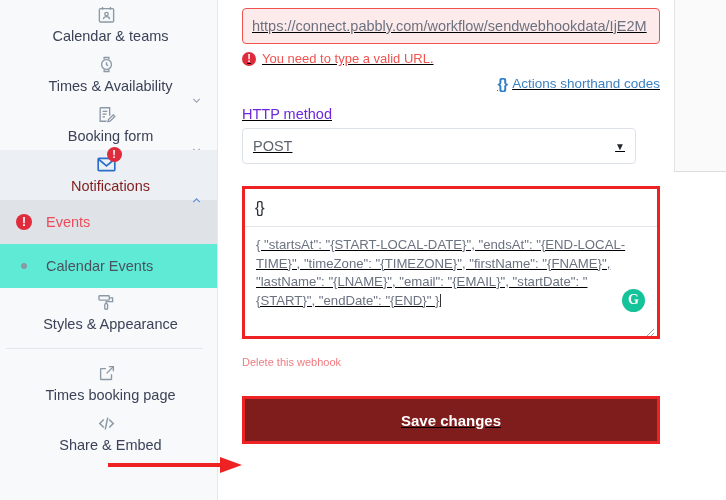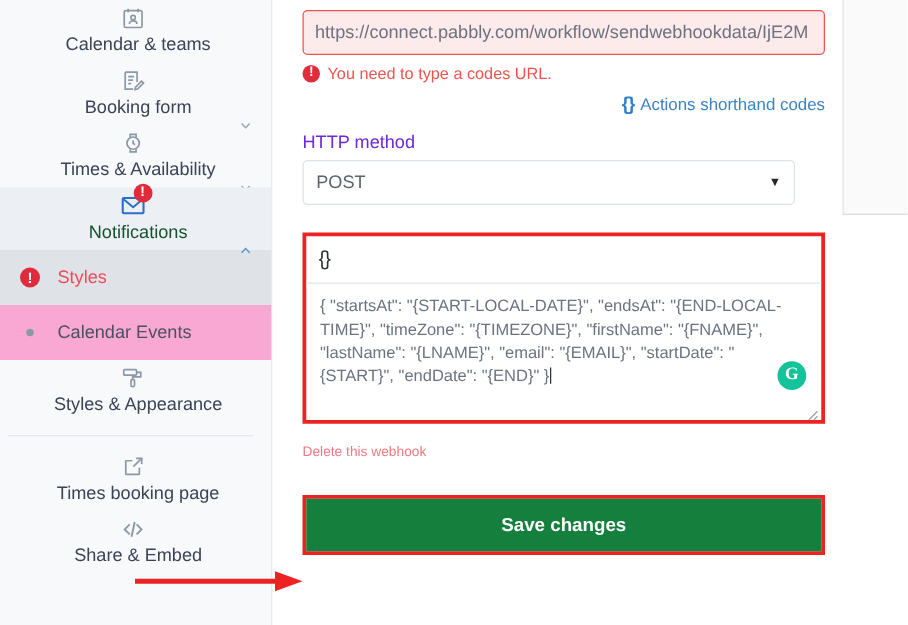--- a/index.html
+++ b/index.html
@@ -37,32 +37,32 @@
     font-size: 14.5px;
     color: #3c4257;
     white-space: nowrap;
   }
   .nav-item .chev {
     margin-left: auto;
     color: #9aa6b5;
     display: flex; align-items: center;
   }
   .nav-item.active-red { background: #eceff3; }
-  .nav-item.active-red .lbl { color: #14532d; }
+  .nav-item.active-red .lbl { color: #7f1d1d; }
   .nav-item.active-red .chev { color: #5b90d6; }
   .nav-sub {
     display: flex; align-items: center;
     height: 44px;
     padding: 0 14px 0 10px;
   }
   .nav-sub .ico { width: 28px; flex: 0 0 28px; display:flex; align-items:center; justify-content:center; }
   .nav-sub .lbl { margin-left: 8px; font-size: 14.5px; white-space: nowrap; }
   .sub-actions { background: #dfe3e8; }
   .sub-actions .lbl { color: #ec4c5a; }
-  .sub-calendar { background: #f9a8d4; }
+  .sub-calendar { background: #5eead4; }
   .sub-calendar .lbl { color: #4a5160; }
   .dot-bullet {
     width: 6px; height: 6px; border-radius: 50%;
     background: #8b98a5; display: block;
   }
   .sb-divider {
     height: 1px; background: #e3e8ee;
     margin: 10px 14px 10px 6px;
   }
   .badge-excl {
@@ -87,20 +87,21 @@
   .main {
     flex: 1 1 auto;
     position: relative;
     background: #fff;
     height: 500px;
   }
   .form-col {
     position: absolute;
     left: 24px; top: 0;
     width: 418px;
+    text-decoration: underline;
   }
   .field-label {
     font-size: 14.5px;
     color: #6d28d9;
     margin-bottom: 6px;
   }
 
   .url-input {
     width: 418px; height: 36px;
     border: 1px solid #ef5350;
@@ -190,21 +191,21 @@
     margin-top: 17px;
     display: inline-block;
   }
   .save-wrap {
     margin-top: 26px;
     width: 418px;
     border: 3px solid #ee2222;
   }
   .save-btn {
     height: 42px;
-    background: #15803d;
+    background: #7f1d1d;
     color: #ffffff;
     font-size: 15px;
     font-weight: bold;
     display: flex; align-items: center; justify-content: center;
     border: none;
     width: 100%;
     font-family: "Liberation Sans", sans-serif;
     text-align: right;
   }
 
@@ -243,73 +244,73 @@
           <circle cx="12" cy="11.5" r="2.2"></circle>
           <path d="M8.2 18c0-2.1 1.7-3.3 3.8-3.3s3.8 1.2 3.8 3.3"></path>
         </svg>
       </span>
       <span class="lbl">Calendar &amp; teams</span>
     </div>
 
     <div class="nav-item">
       <span class="ico">
         <svg width="19" height="19" viewBox="0 0 24 24" fill="none" stroke="#8b98a5" stroke-width="1.7">
+          <circle cx="12" cy="12" r="6.2"></circle>
+          <path d="M9 5.8V3.2h6v2.6M9 18.2v2.6h6v-2.6"></path>
+          <path d="M12 9v3.2l2 1.4"></path>
+        </svg>
+      </span>
+      <span class="lbl">Times &amp; Availability</span>
+      <span class="chev">
+        <svg width="13" height="13" viewBox="0 0 24 24" fill="none" stroke="#9aa6b5" stroke-width="2.2">
+            <polyline points="6,9 12,15 18,9"></polyline>
+          </svg>
+      </span>
+    </div>
+
+    <div class="nav-item">
+      <span class="ico">
+        <svg width="19" height="19" viewBox="0 0 24 24" fill="none" stroke="#8b98a5" stroke-width="1.7">
           <path d="M4 3.5h12v10"></path>
             <path d="M4 3.5v17h8"></path>
           <line x1="7" y1="8" x2="13" y2="8"></line>
             <line x1="7" y1="11.5" x2="12" y2="11.5"></line>
             <line x1="7" y1="15" x2="10" y2="15"></line>
           <path d="M20.5 12.5l-6 6-.6 2.6 2.6-.6 6-6z"></path>
         </svg>
       </span>
       <span class="lbl">Booking form</span>
       <span class="chev">
         <svg width="13" height="13" viewBox="0 0 24 24" fill="none" stroke="#9aa6b5" stroke-width="2.2">
             <polyline points="6,9 12,15 18,9"></polyline>
           </svg>
       </span>
     </div>
 
-    <div class="nav-item">
-      <span class="ico">
-        <svg width="19" height="19" viewBox="0 0 24 24" fill="none" stroke="#8b98a5" stroke-width="1.7">
-          <circle cx="12" cy="12" r="6.2"></circle>
-          <path d="M9 5.8V3.2h6v2.6M9 18.2v2.6h6v-2.6"></path>
-          <path d="M12 9v3.2l2 1.4"></path>
-        </svg>
-      </span>
-      <span class="lbl">Times &amp; Availability</span>
-      <span class="chev">
-        <svg width="13" height="13" viewBox="0 0 24 24" fill="none" stroke="#9aa6b5" stroke-width="2.2">
-            <polyline points="6,9 12,15 18,9"></polyline>
-          </svg>
-      </span>
-    </div>
-
     <div class="nav-item active-red">
       <span class="ico" style="position:relative;">
         <svg width="21" height="21" viewBox="0 0 24 24" fill="none" stroke="#2a6fc9" stroke-width="1.9">
           <rect x="2.5" y="5" width="19" height="14" rx="1"></rect>
           <polyline points="3,6 12,13.5 21,6"></polyline>
         </svg>
         <span class="badge-excl" style="top:-3px; right:-1px;">!</span>
       </span>
       <span class="lbl">Notifications</span>
       <span class="chev">
         <svg width="13" height="13" viewBox="0 0 24 24" fill="none" stroke="#5b90d6" stroke-width="2.2">
             <polyline points="6,15 12,9 18,15"></polyline>
           </svg>
       </span>
     </div>
 
     <div class="nav-sub sub-actions">
       <span class="ico">
         <span class="excl-circle">!</span>
       </span>
-      <span class="lbl">Styles</span>
+      <span class="lbl">Events</span>
     </div>
 
     <div class="nav-sub sub-calendar">
       <span class="ico">
         <span class="dot-bullet"></span>
       </span>
       <span class="lbl">Calendar Events</span>
     </div>
 
     <div class="nav-item">
@@ -356,21 +357,21 @@
     <div class="form-col">
 
       <div style="height:8px;"></div>
 
       <div class="url-input" title="https://">https://connect.pabbly.com/workflow/sendwebhookdata/IjE2M</div>
 
       <div class="error-row">
         <span>
           <span class="excl-circle" style="width:14px;height:14px;font-size:11px;">!</span>
         </span>
-        <span class="msg">You need to type a codes URL.</span>
+        <span class="msg">You need to type a valid URL.</span>
       </div>
 
       <div class="shorthand">
         <span class="braces-blue">{}</span>
         <span>Actions shorthand codes</span>
       </div>
 
       <div style="height:14px;"></div>
 
       <div class="field-label">HTTP method</div>

